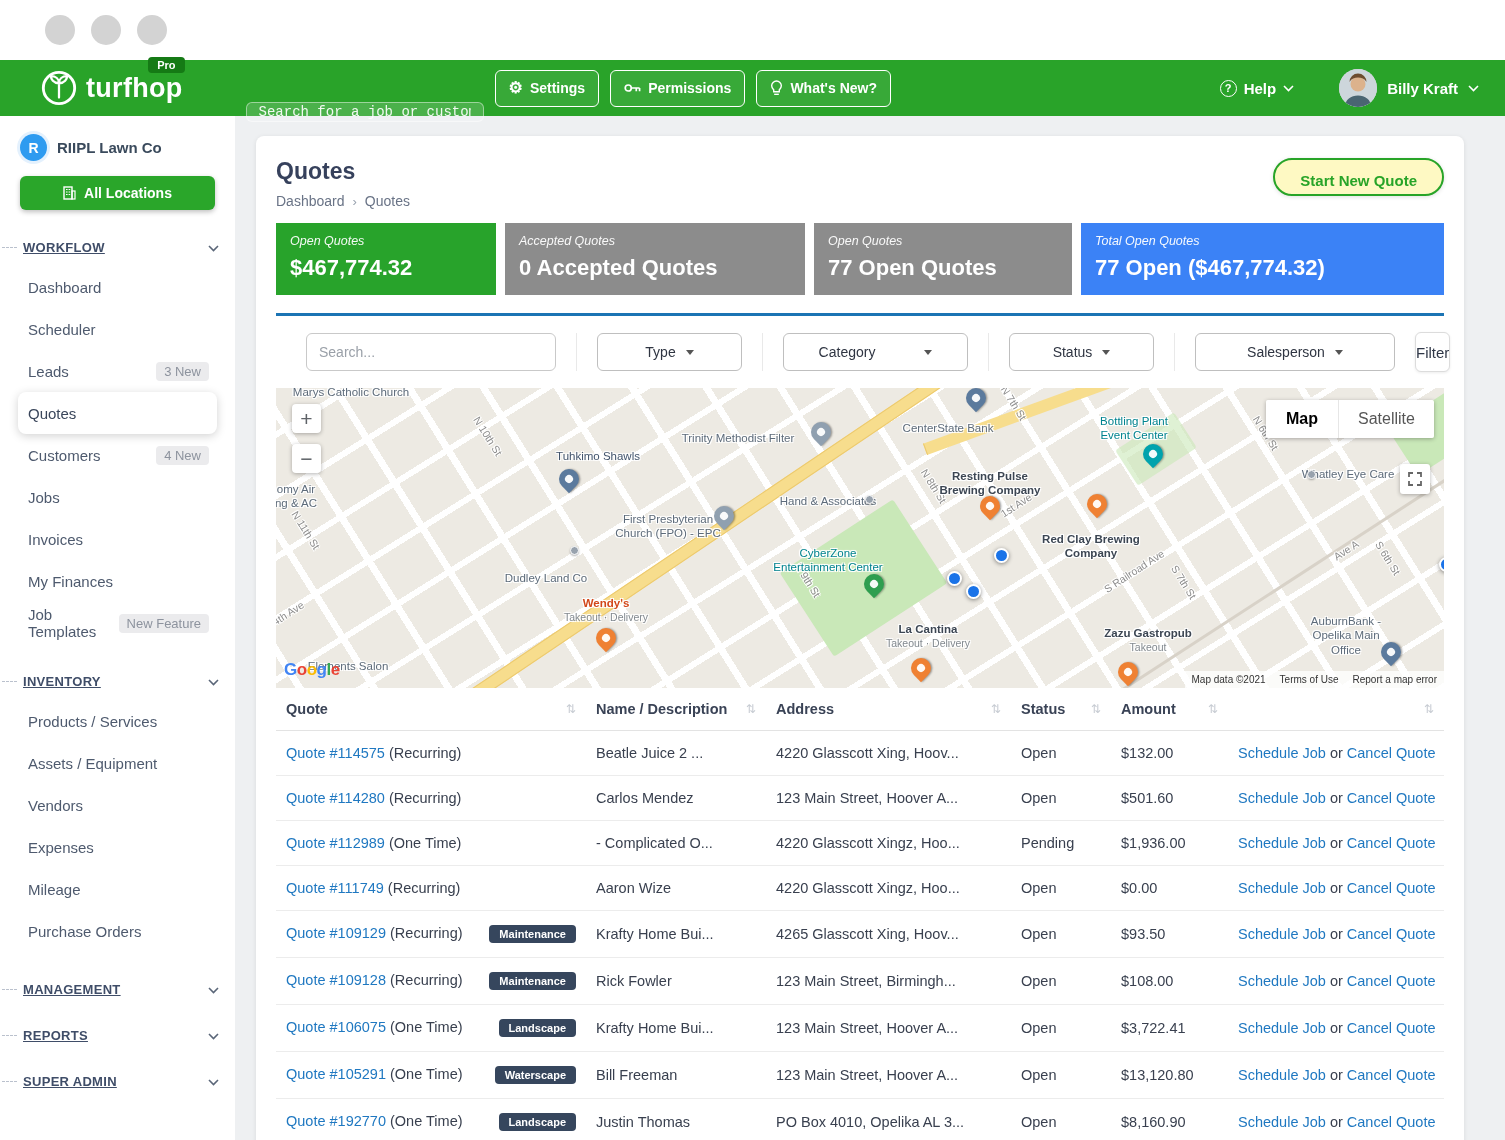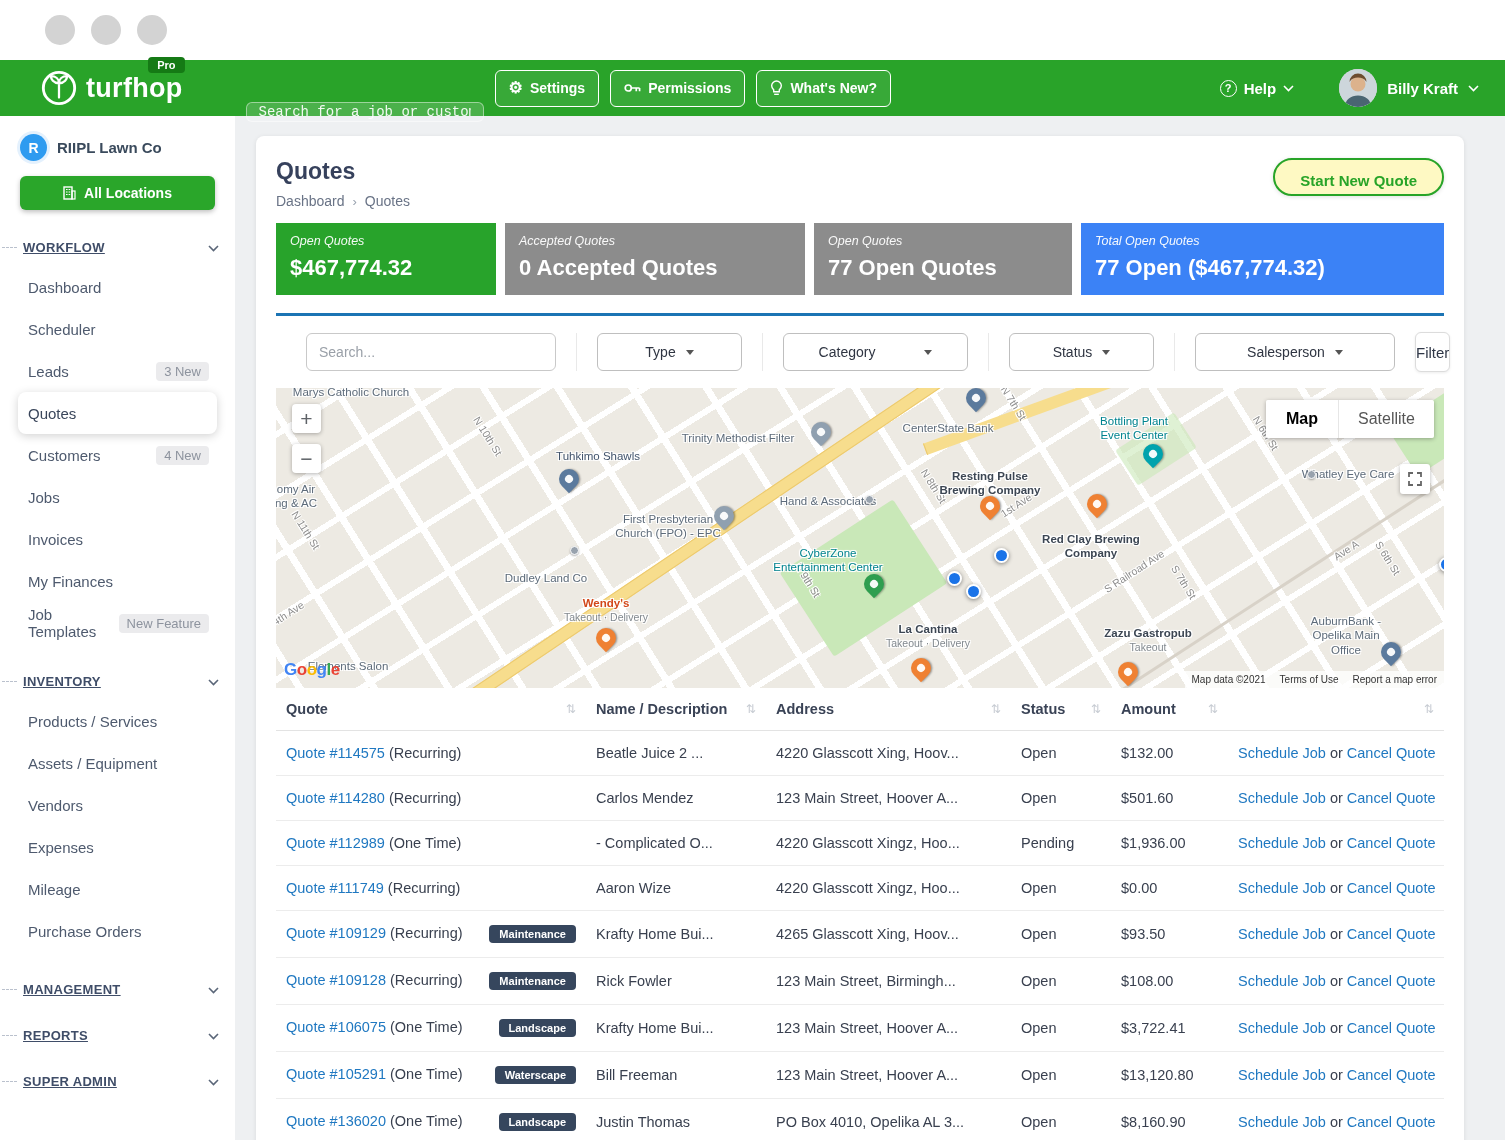--- a/index.html
+++ b/index.html
@@ -558,21 +558,21 @@
               </tr>
               <tr>
                 <td><a class="lnk">Quote #105291</a><span> (One Time)</span><span class="tag-badge">Waterscape</span></td>
                 <td>Bill Freeman</td>
                 <td>123 Main Street, Hoover A...</td>
                 <td>Open</td>
                 <td>$13,120.80</td>
                 <td><a class="lnk">Schedule Job</a><span> or </span><a class="lnk">Cancel Quote</a></td>
               </tr>
               <tr>
-                <td><a class="lnk">Quote #136020</a><span> (One Time)</span><span class="tag-badge">Landscape</span></td>
+                <td><a class="lnk">Quote #192770</a><span> (One Time)</span><span class="tag-badge">Landscape</span></td>
                 <td>Justin Thomas</td>
                 <td>PO Box 4010, Opelika AL 3...</td>
                 <td>Open</td>
                 <td>$8,160.90</td>
                 <td><a class="lnk">Schedule Job</a><span> or </span><a class="lnk">Cancel Quote</a></td>
               </tr>
             </tbody>
         </table>
 
       </div>

